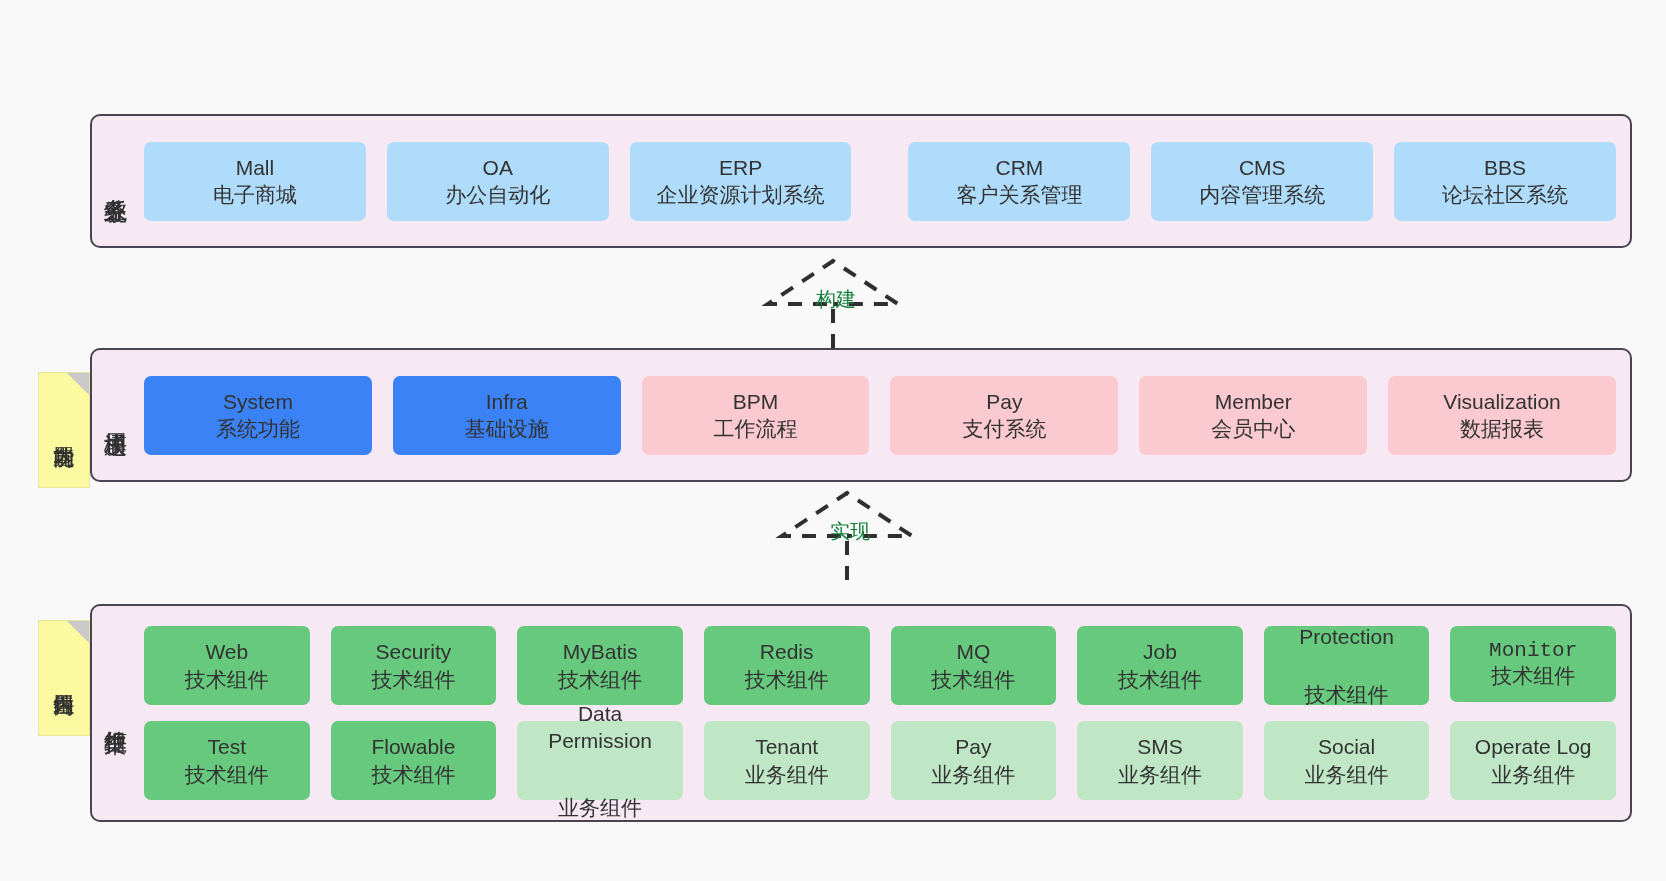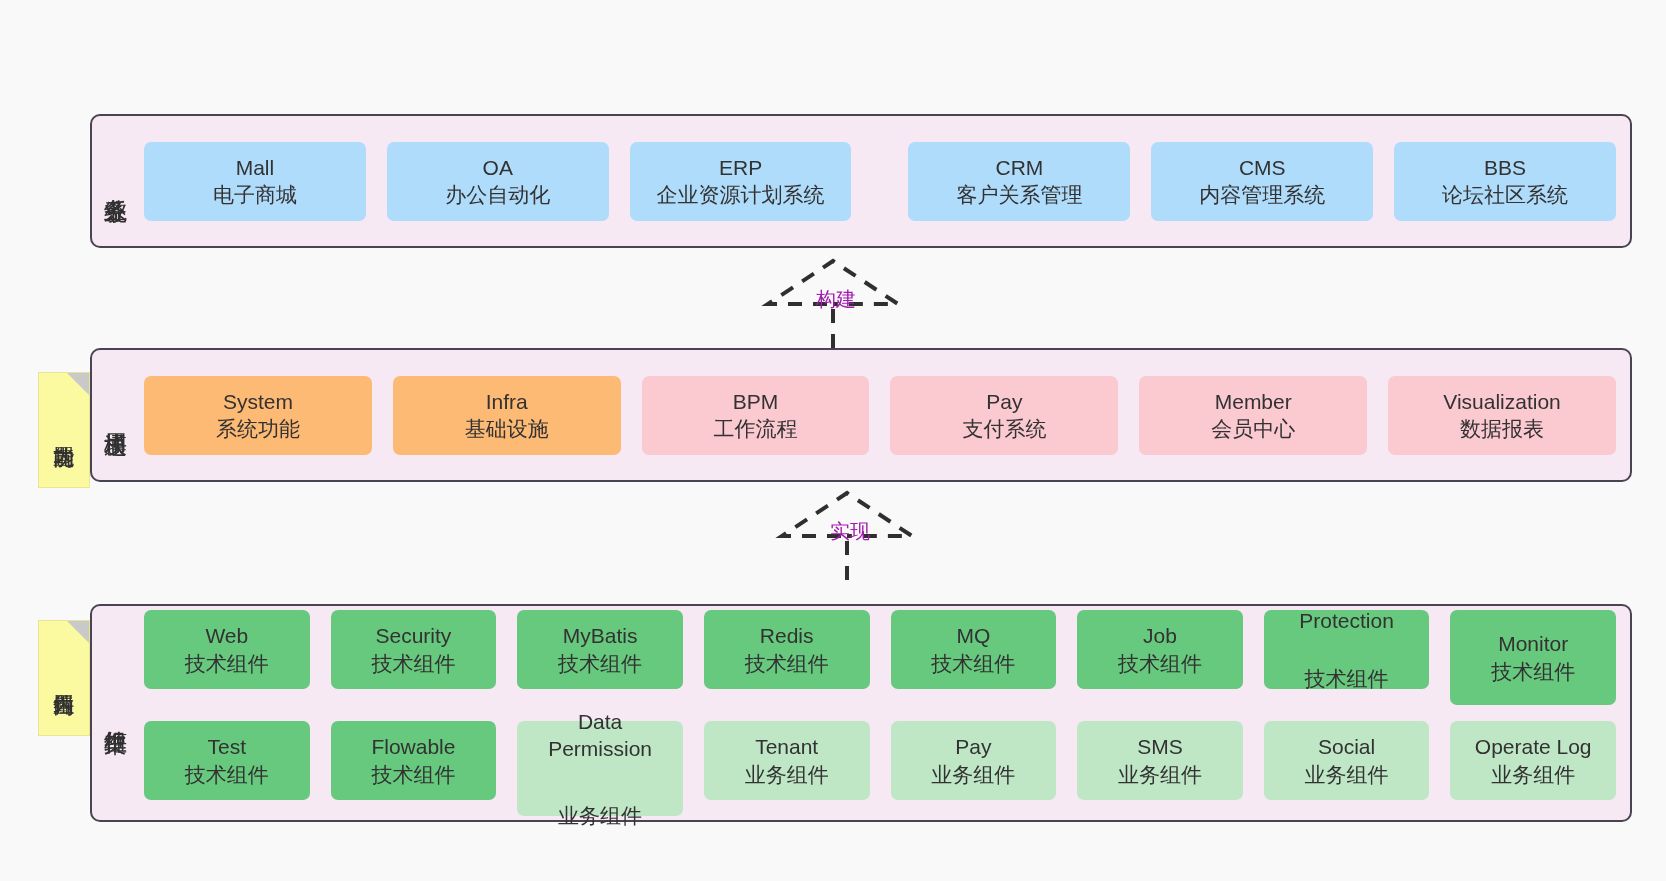--- a/index.html
+++ b/index.html
@@ -79,21 +79,21 @@
     font-size: 21px;
     line-height: 1.30;
     color: #323232;
     padding: 4px 6px;
     flex: 1 1 0;
   }
   .card .t1 { display: block; }
   .card .t2 { display: block; }
 
   .blue  { background: #b0dcfb; }
-  .red   { background: #fdba74; }
+  .red   { background: #3b82f6; }
   .pink  { background: #fbc9d0; }
   .green { background: #67c97e; }
   .lgreen{ background: #bfe7c6; }
 
   
   .side-tag {
     position: absolute;
     box-sizing: border-box;
     width: 52px;
     background: #fbfaa0;
@@ -121,21 +121,21 @@
   }
 
   
   .arrow-wrap {
     position: absolute;
   }
   .arrow-wrap svg { display: block; }
   .arrow-label {
     position: absolute;
     font-size: 20px;
-    color: #a21caf;
+    color: #15803d;
     white-space: nowrap;
     user-select: none;
   }
 </style>
 </head>
 <body>
 
 <div id="canvas">
 
   <div class="layer" id="layer-business" style="left:90px; top:114px; width:1542px; height:134px;">
@@ -251,35 +251,35 @@
             <span class="t2">技术组件</span>
           </div>
           <div class="card green" style="height: 79px;">
             <span class="t1">Job</span>
             <span class="t2">技术组件</span>
           </div>
           <div class="card green" style="height: 79px; gap: 31px;">
             <span class="t1">Protection</span>
             <span class="t2">技术组件</span>
           </div>
-          <div class="card green" style="height: 95px;">
+          <div class="card green" style="height: 76px; font-family: Liberation Mono, monospace;">
             <span class="t1">Monitor</span>
             <span class="t2">技术组件</span>
           </div>
         </div>
       <div class="row" id="row-fw2">
           <div class="card green" style="height: 79px;">
             <span class="t1">Test</span>
             <span class="t2">技术组件</span>
           </div>
           <div class="card green" style="height: 79px;">
             <span class="t1">Flowable</span>
             <span class="t2">技术组件</span>
           </div>
-          <div class="card lgreen" style="height: 95px; gap: 40px;">
+          <div class="card lgreen" style="height: 79px; gap: 40px;">
             <span class="t1">Data Permission</span>
             <span class="t2">业务组件</span>
           </div>
           <div class="card lgreen" style="height: 79px;">
             <span class="t1">Tenant</span>
             <span class="t2">业务组件</span>
           </div>
           <div class="card lgreen" style="height: 79px;">
             <span class="t1">Pay</span>
             <span class="t2">业务组件</span>

